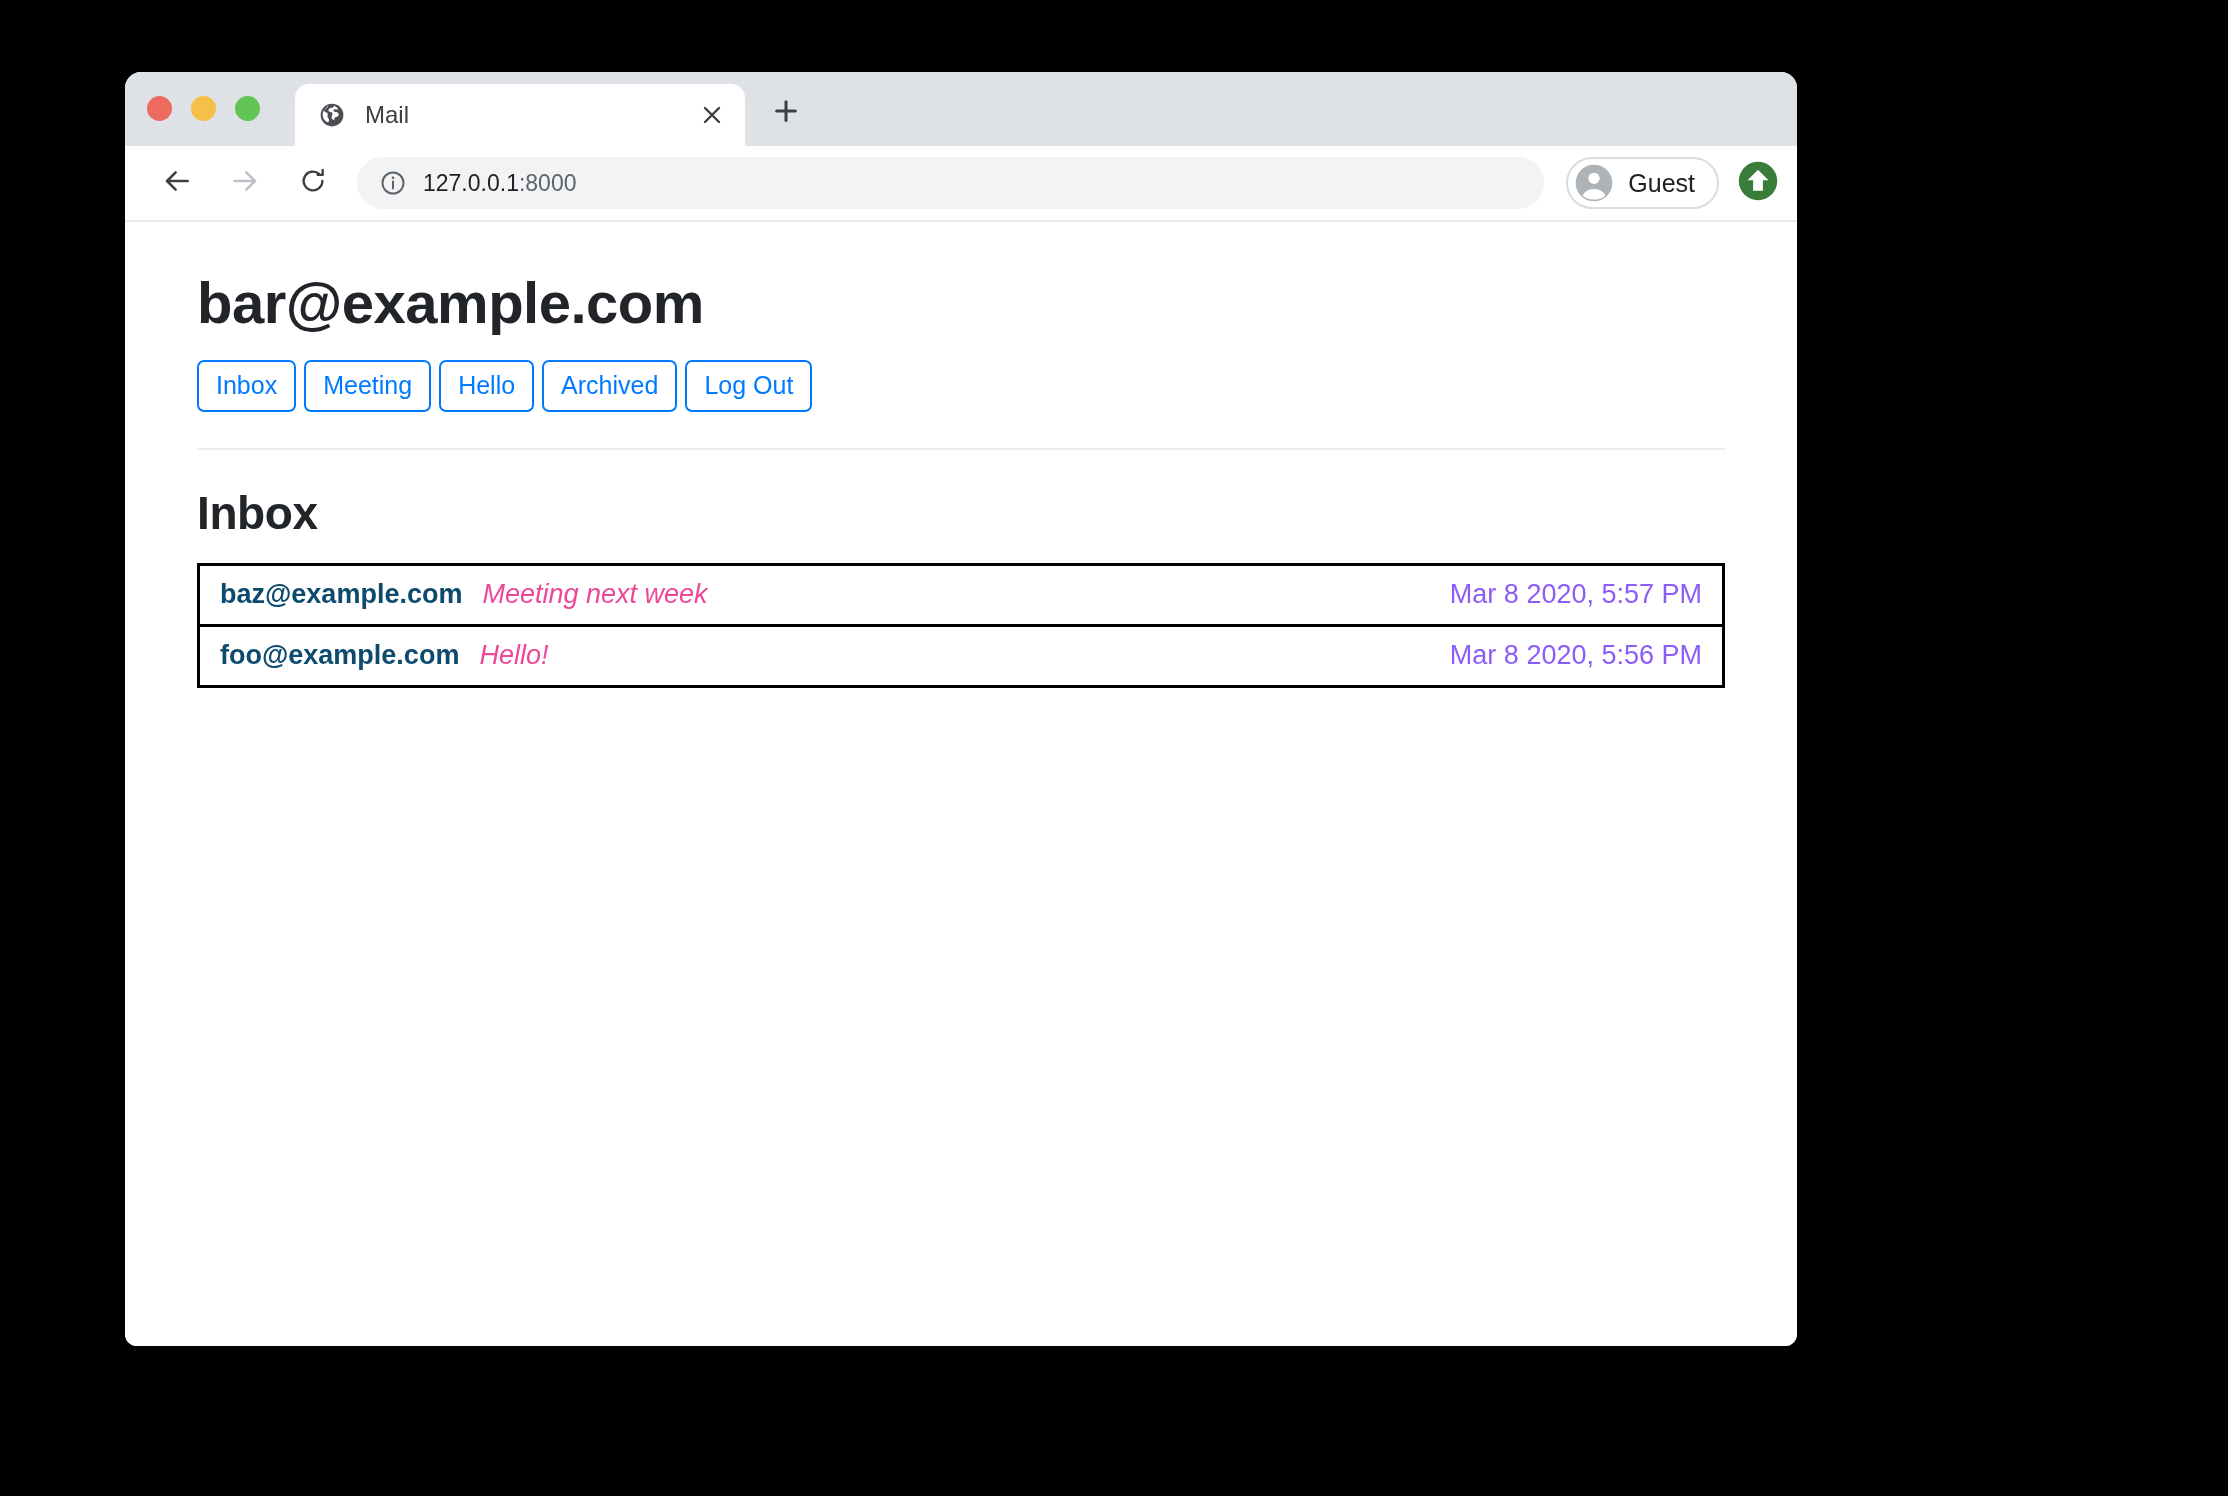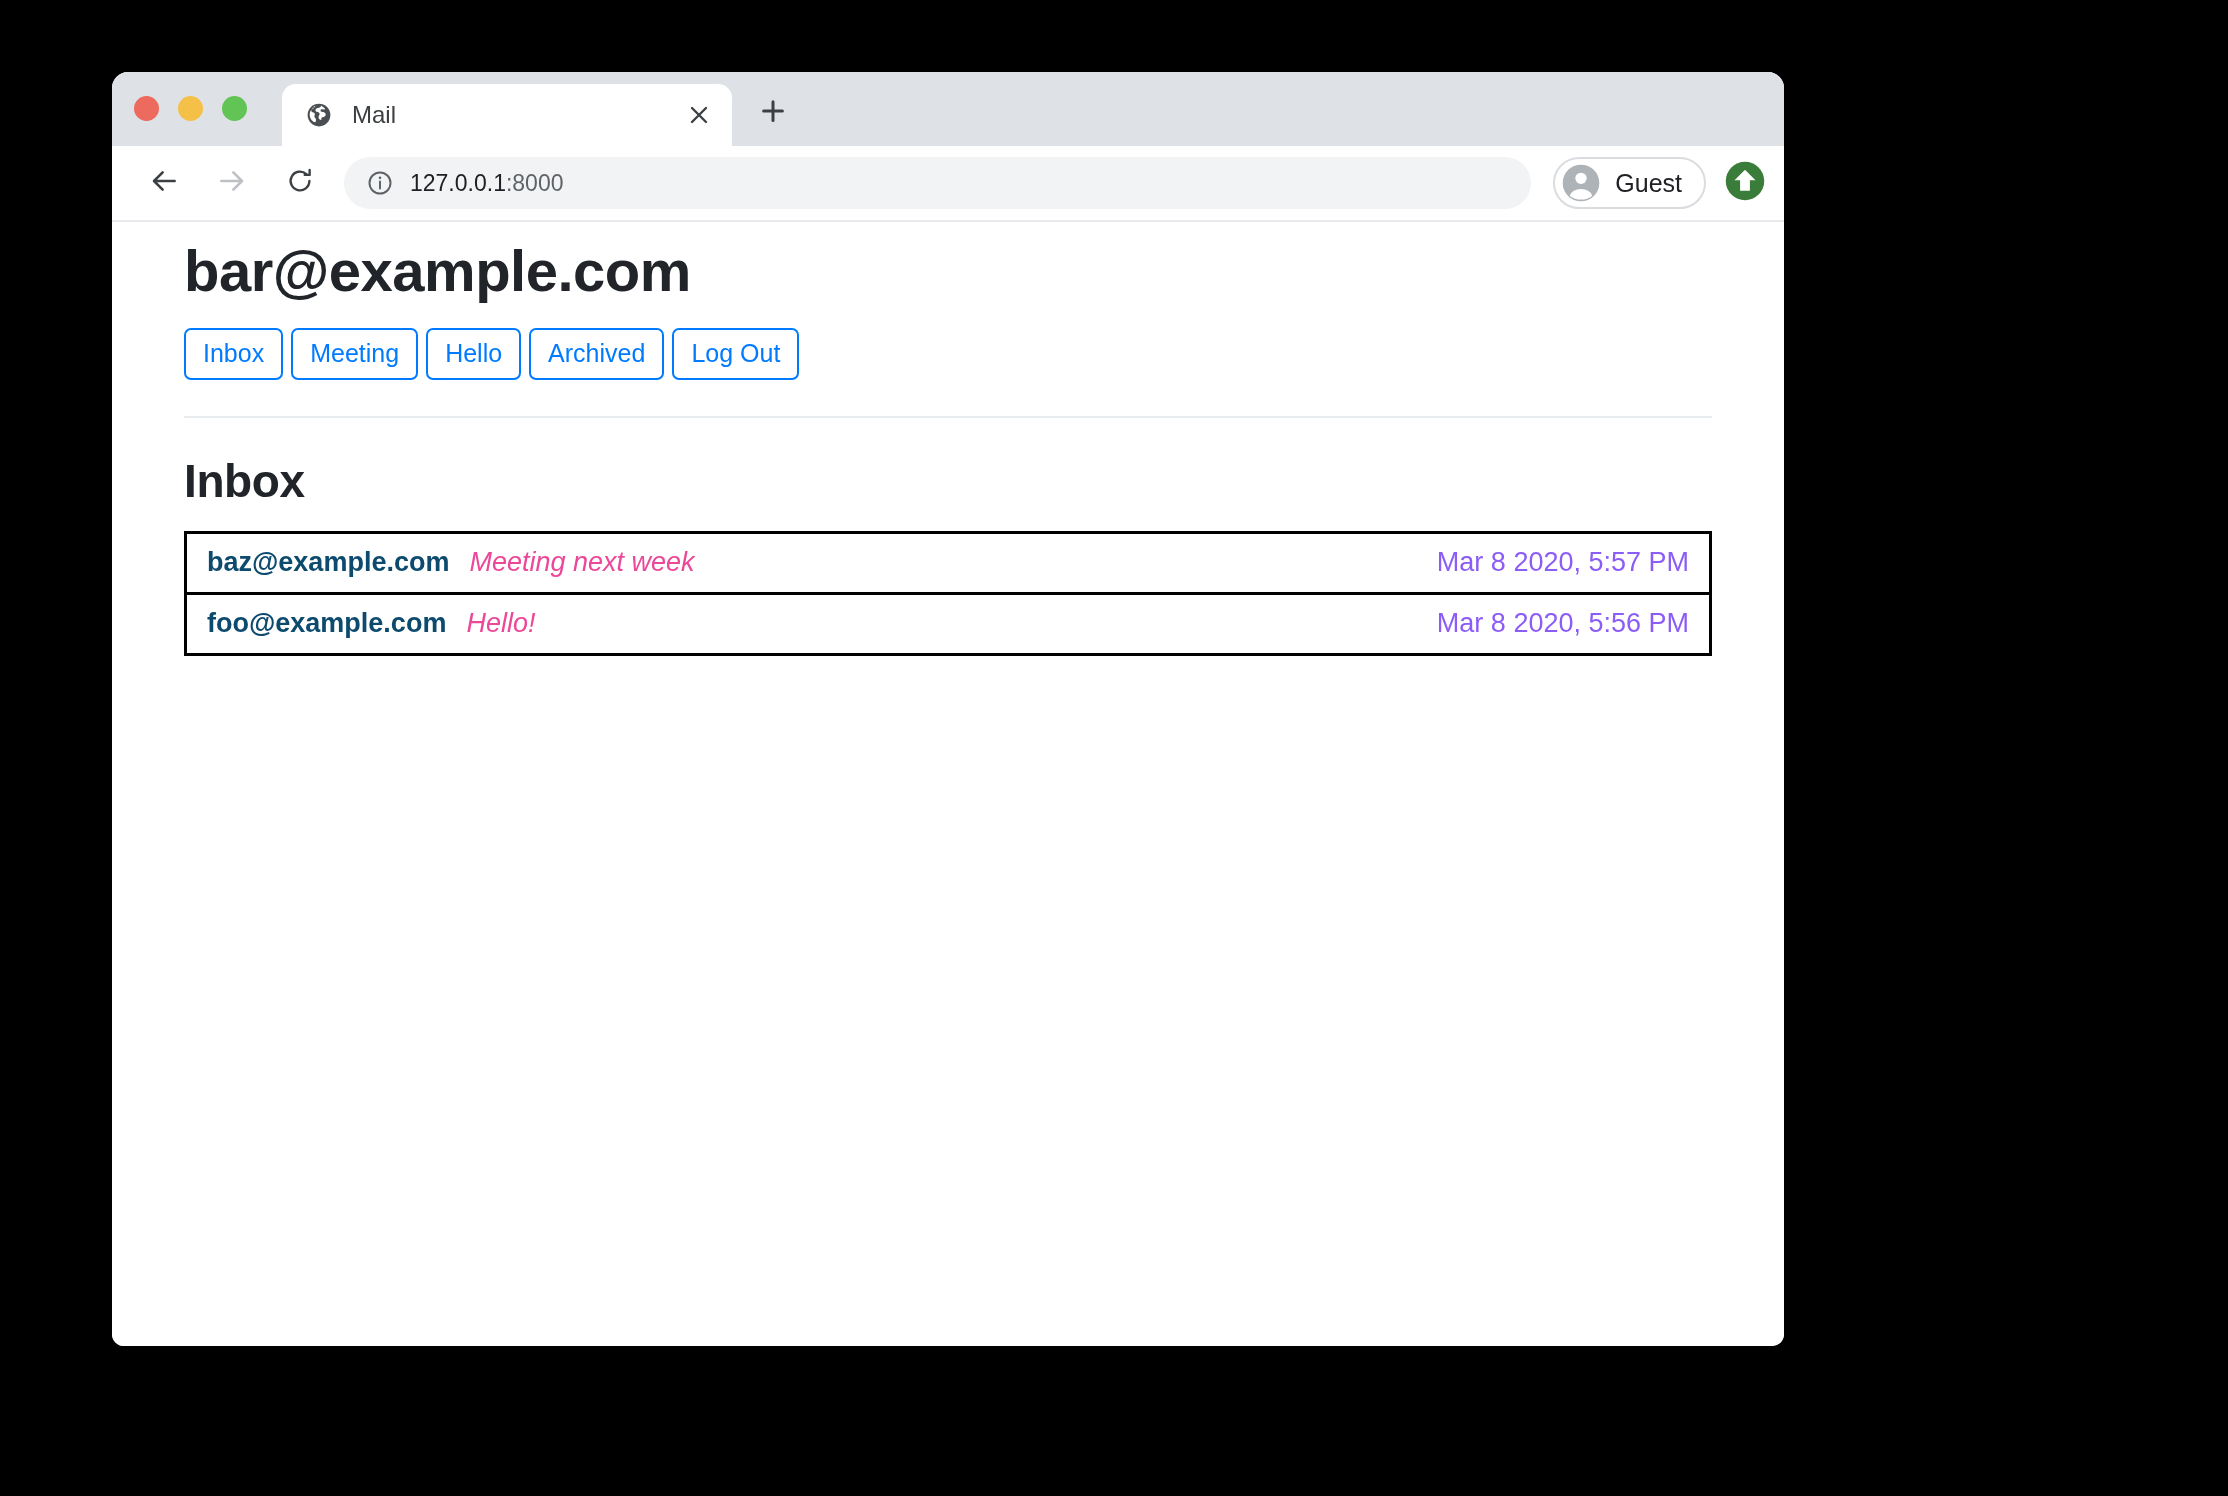--- a/index.html
+++ b/index.html
@@ -10,21 +10,21 @@
     width: 2228px;
     height: 1496px;
     background: #000000;
     font-family: "Liberation Sans", sans-serif;
     overflow: hidden;
   }
 
   
   .browser-window {
     position: absolute;
-    left: 112px;
+    left: 125px;
     top: 72px;
     width: 1672px;
     height: 1274px;
     background: #ffffff;
     border-radius: 16px 16px 12px 12px;
     overflow: hidden;
     display: flex;
     flex-direction: column;
   }
 
@@ -172,20 +172,21 @@
     align-items: center;
     justify-content: center;
   }
 
   
   .viewport {
     flex: 1 1 auto;
     background: #ffffff;
     overflow: hidden;
     padding: 0 72px 0 72px;
+    margin-top: 32px;
   }
   .page-inner { padding-top: 14px; }
 
   .account-heading {
     font-size: 58px;
     font-weight: 700;
     color: #212529;
     letter-spacing: -0.5px;
     margin: 0;
     padding: 0;

